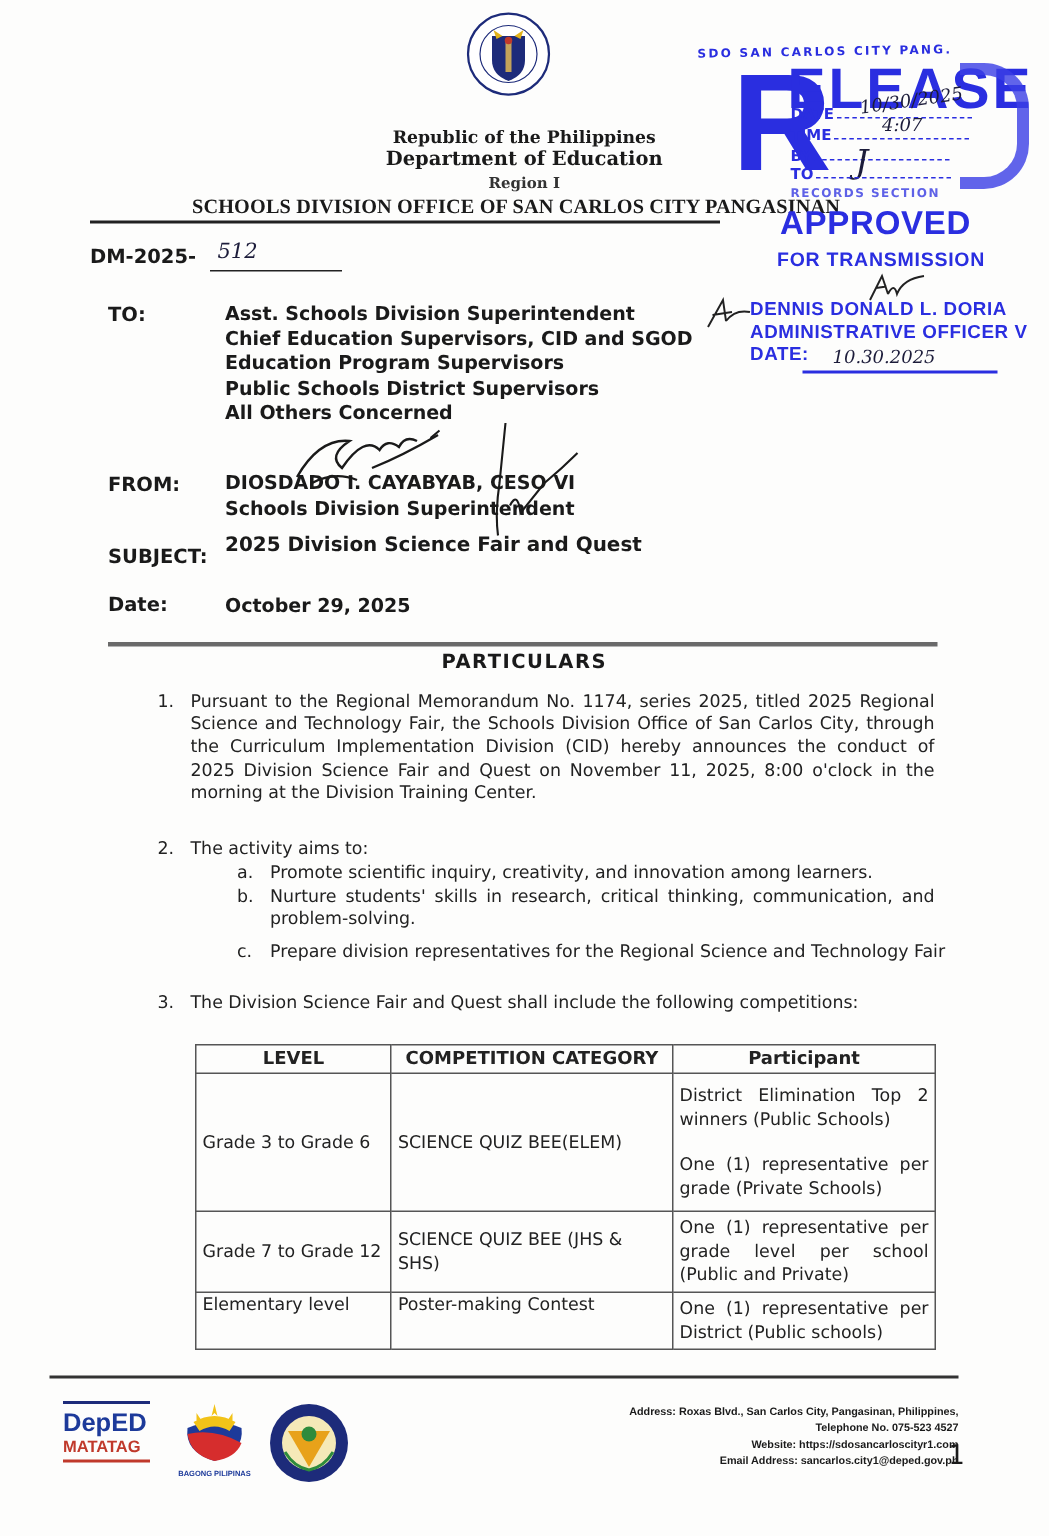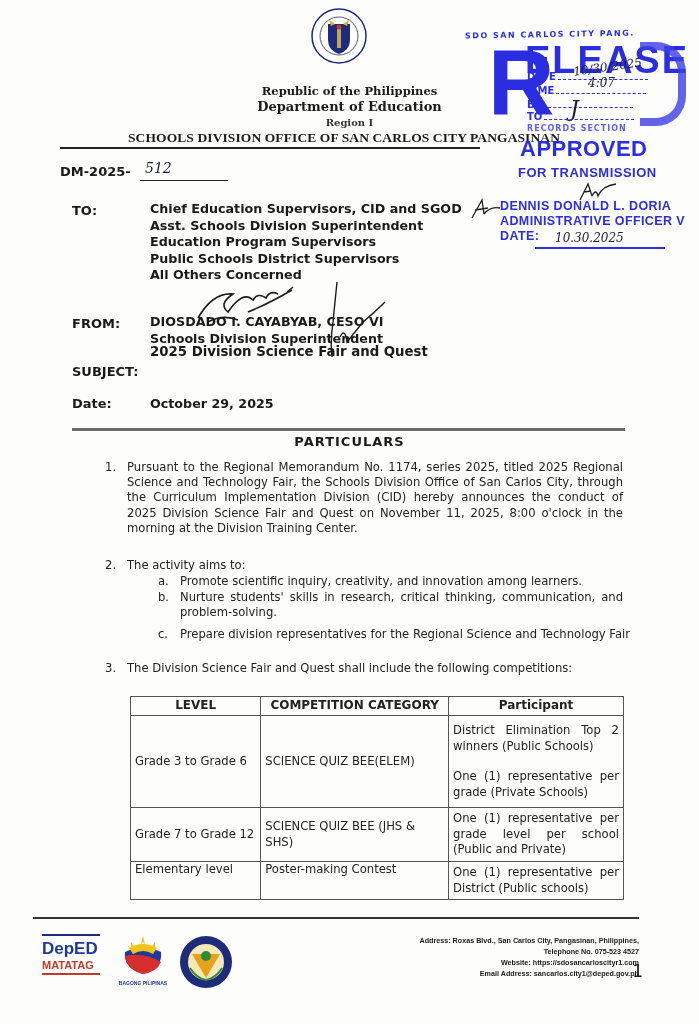--- a/index.html
+++ b/index.html
@@ -120,42 +120,42 @@
 </div>
 <div class="abs officer-date-line"></div>
 <div class="abs hand" style="left:555px; top:231px; font-size:12px;">10.30.2025</div>
 
 <div class="abs dm">DM-2025-</div>
 <div class="abs dm-line"></div>
 <div class="abs hand dm-num">512</div>
 
 <div class="abs lbl" style="top:203px;">TO:</div>
 <div class="abs val" style="top:201px;">
+  <div>Asst. Schools Division Superintendent</div>
   <div>Chief Education Supervisors, CID and SGOD</div>
-  <div>Asst. Schools Division Superintendent</div>
   <div>Education Program Supervisors</div>
   <div>Public Schools District Supervisors</div>
   <div>All Others Concerned</div>
 </div>
 
 <div class="abs lbl" style="top:316px;">FROM:</div>
 <div class="abs val" style="top:314px;">
   <div>DIOSDADO I. CAYABYAB, CESO VI</div>
   <div>Schools Division Superintendent</div>
 </div>
 
 <svg class="sig-svg" style="left:188px; top:282px;" width="110" height="45" viewBox="0 0 110 45">
   <path d="M10 36 Q25 10 45 12 Q30 22 40 30 Q55 8 65 18 Q70 10 78 16 Q82 8 90 12 M60 30 Q80 22 104 8 M20 40 Q35 32 50 38" fill="none" stroke="#1a1a1a" stroke-width="1.6"></path>
 </svg>
 <svg class="sig-svg" style="left:285px; top:282px;" width="120" height="80" viewBox="0 0 120 80">
   <path d="M2 10 L8 5 M52 0 L48 40 Q45 60 47 75 M55 55 Q60 45 62 60 Q70 50 78 40 Q90 30 100 20" fill="none" stroke="#1a1a1a" stroke-width="1.4"></path>
 </svg>
 
 <div class="abs lbl" style="top:364px;">SUBJECT:</div>
-<div class="abs val subj" style="top:344px;">2025 Division Science Fair and Quest</div>
+<div class="abs val subj" style="top:356px;">2025 Division Science Fair and Quest</div>
 
 <div class="abs lbl" style="top:396px;">Date:</div>
 <div class="abs val" style="top:396px;">October 29, 2025</div>
 
 <div class="abs part-rule"></div>
 <div class="abs part-title">PARTICULARS</div>
 
 <div class="abs para body-text" style="top:460px;">
   <span class="num">1.</span>
   <div class="txt">Pursuant to the Regional Memorandum No. 1174, series 2025, titled 2025 Regional Science and Technology Fair, the Schools Division Office of San Carlos City, through the Curriculum Implementation Division (CID) hereby announces the conduct of 2025 Division Science Fair and Quest on November 11, 2025, 8:00 o'clock in the morning at the Division Training Center.</div>

